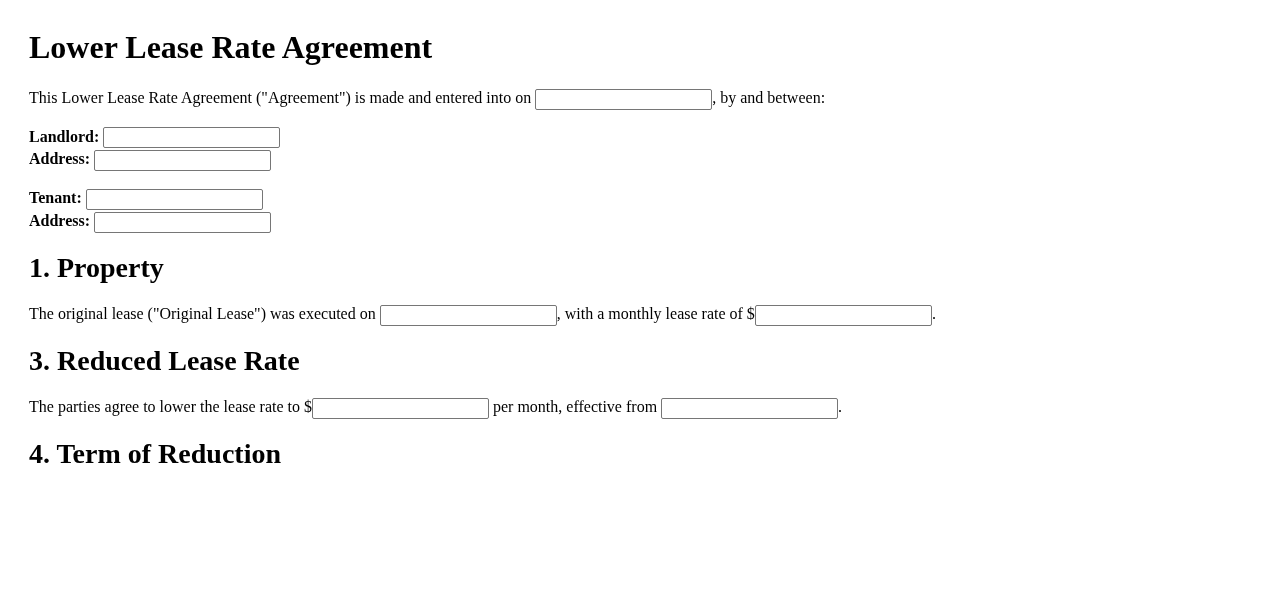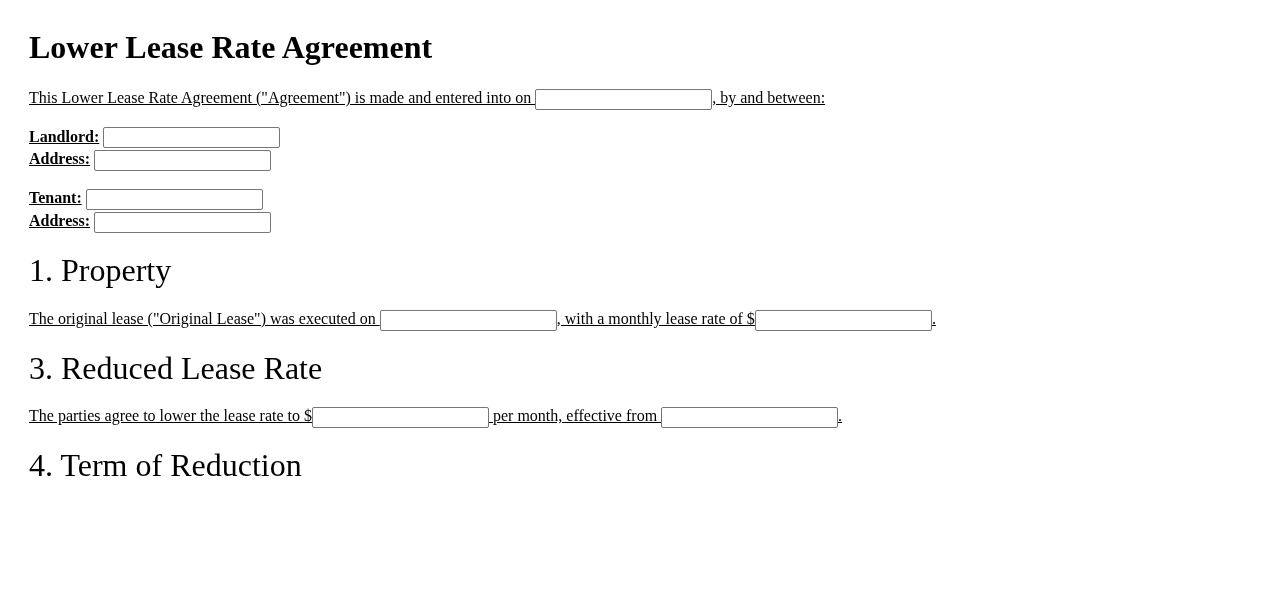--- a/index.html
+++ b/index.html
@@ -16,29 +16,28 @@
   .content {
     padding: 8px 30px 0 29px;
   }
   h1.doc-title {
     font-size: 32px;
     line-height: 1.15;
     font-weight: bold;
     margin: 21px 0 21px 0;
   }
   h2.sec-heading {
-    font-size: 32px;
+    font-size: 28px;
     line-height: 1.15;
-    font-weight: normal;
+    font-weight: bold;
     margin: 19px 0;
   }
   p.para {
     margin: 16px 0;
     line-height: 1.35;
-    text-decoration: underline;
   }
   .fld {
     width: 171px;
     height: 17px;
     padding: 1px 2px;
     border: 1px solid #767676;
     border-radius: 2px;
     background: #ffffff;
     font-family: "Liberation Sans", sans-serif;
     font-size: 13px;

